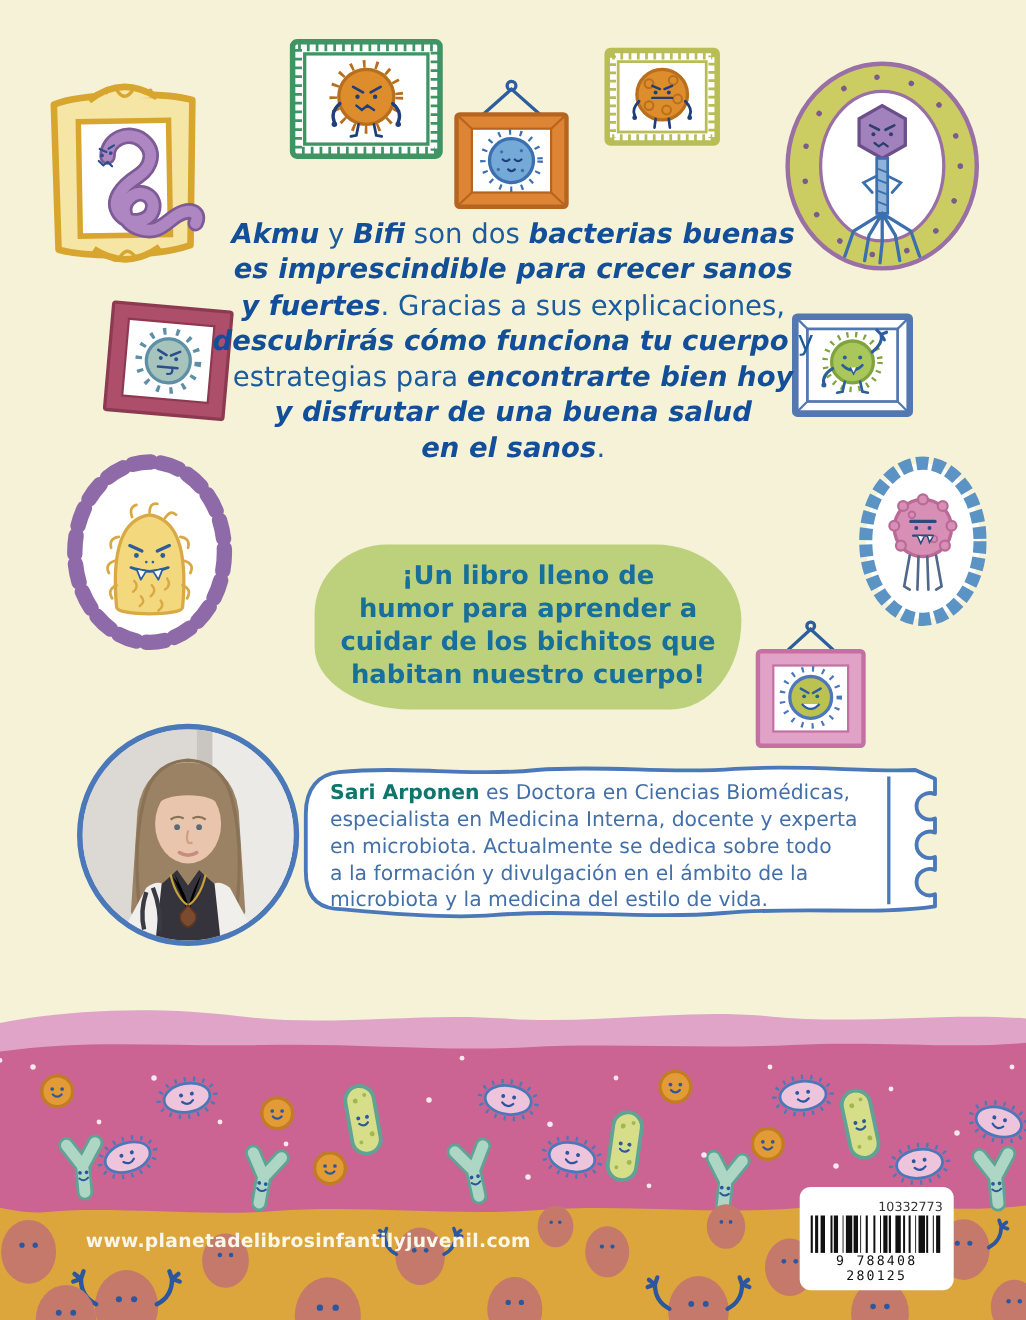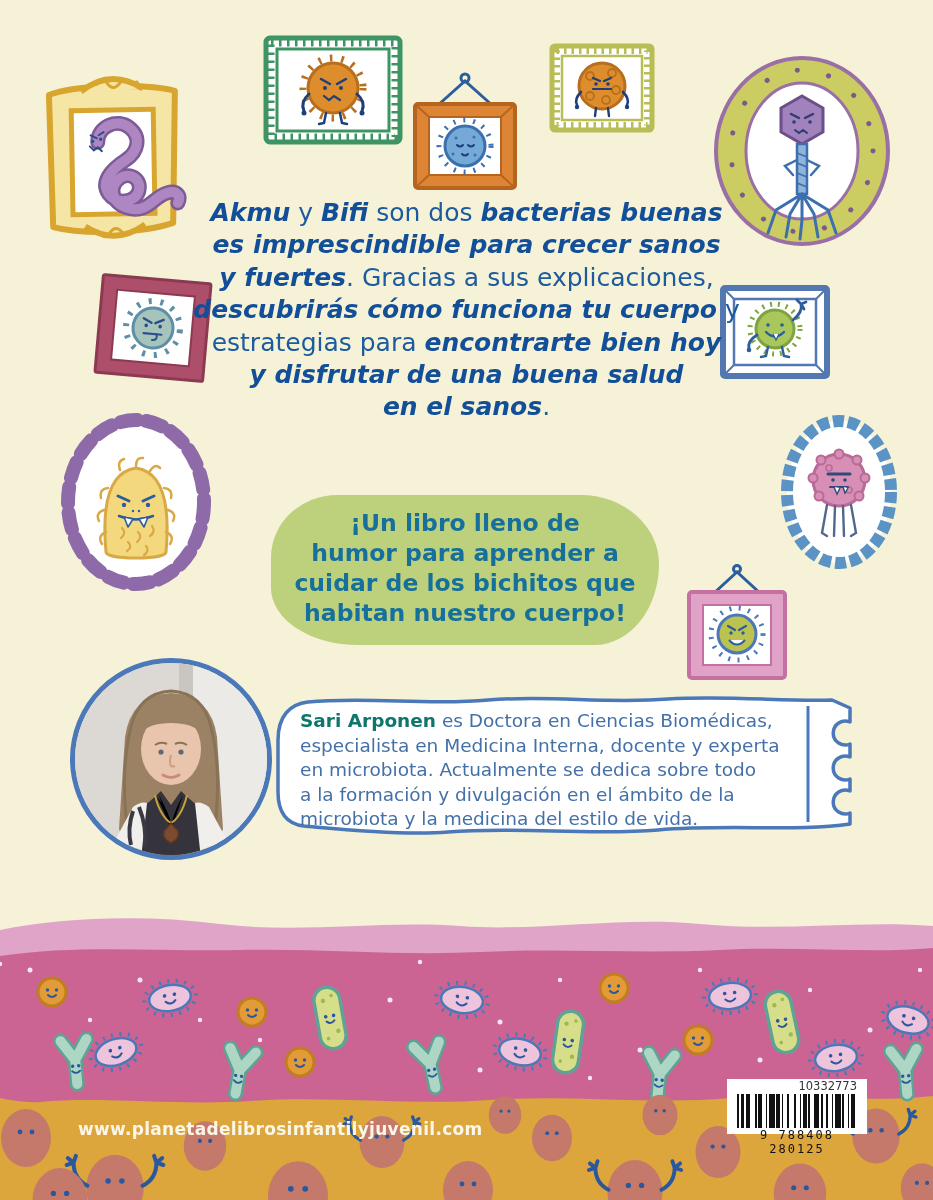--- a/index.html
+++ b/index.html
@@ -5,40 +5,40 @@
   html,body{margin:0;padding:0;}
   .cover{position:relative;width:933px;height:1200px;background:#f5f2d8;overflow:hidden;
          font-family:"DejaVu Sans","Liberation Sans",sans-serif;}
   .abs{position:absolute;}
   
   .blurb{position:absolute;left:0;right:0;top:197px;text-align:center;
          font-size:25px;line-height:32.4px;color:#1b5b9e;}
   .blurb .tline{white-space:nowrap;}
   .blurb b{color:#134f99;font-style:italic;}
   
-  .hblob{position:absolute;left:271px;top:495px;width:388px;height:150px;background:#bdd07c;
+  .hblob{position:absolute;left:286px;top:495px;width:388px;height:150px;background:#bdd07c;
          border-radius:72px 85px 70px 95px / 68px 75px 88px 62px;}
   .hblob-text{position:absolute;left:0;right:0;top:13px;text-align:center;
          font-size:23.5px;line-height:30px;font-weight:bold;color:#16709b;}
   .hblob-text .tline{white-space:nowrap;}
   
   .photo{position:absolute;left:70px;top:658px;width:202px;height:202px;border-radius:50%;
          border:5px solid #4a78b8;overflow:hidden;background:#ddd9d4;box-sizing:border-box;z-index:3;}
   .bio-svg{position:absolute;left:258px;top:688px;z-index:2;}
   .bio-text{position:absolute;left:300px;top:709px;z-index:4;font-size:18.5px;line-height:24.6px;
          color:#4470a8;}
   .bio-text .tline{white-space:nowrap;}
   .bio-text b{color:#0f766e;}
   
   .bands{position:absolute;left:0;top:900px;width:933px;height:300px;}
   .footer-links{position:absolute;left:78px;top:1114px;z-index:5;color:#faf6e8;
         font-size:17px;line-height:30px;font-weight:bold;letter-spacing:.3px;}
   
-  .barcode{position:absolute;left:727px;top:1079px;width:140px;height:55px;background:#fff;
-        border-radius:0;z-index:6;box-sizing:border-box;padding:0 10px 0 10px;}
+  .barcode{position:absolute;left:727px;top:1079px;width:140px;height:94px;background:#fff;
+        border-radius:10px;z-index:6;box-sizing:border-box;padding:11px 10px 0 10px;}
   .bc-top{display:block;text-align:right;font-size:11.5px;color:#333;
         font-family:"DejaVu Sans","Liberation Sans",sans-serif;}
   .bc-bars{height:34px;margin-top:1px;display:flex;align-items:stretch;}
   .bc-bars span{display:block;height:100%;}
   .bc-num{display:block;text-align:center;font-size:12px;letter-spacing:2px;color:#111;
         margin-top:0;font-family:"DejaVu Sans Mono","Liberation Mono",monospace;}
   svg{display:block;}
 </style>
 </head>
 <body>

